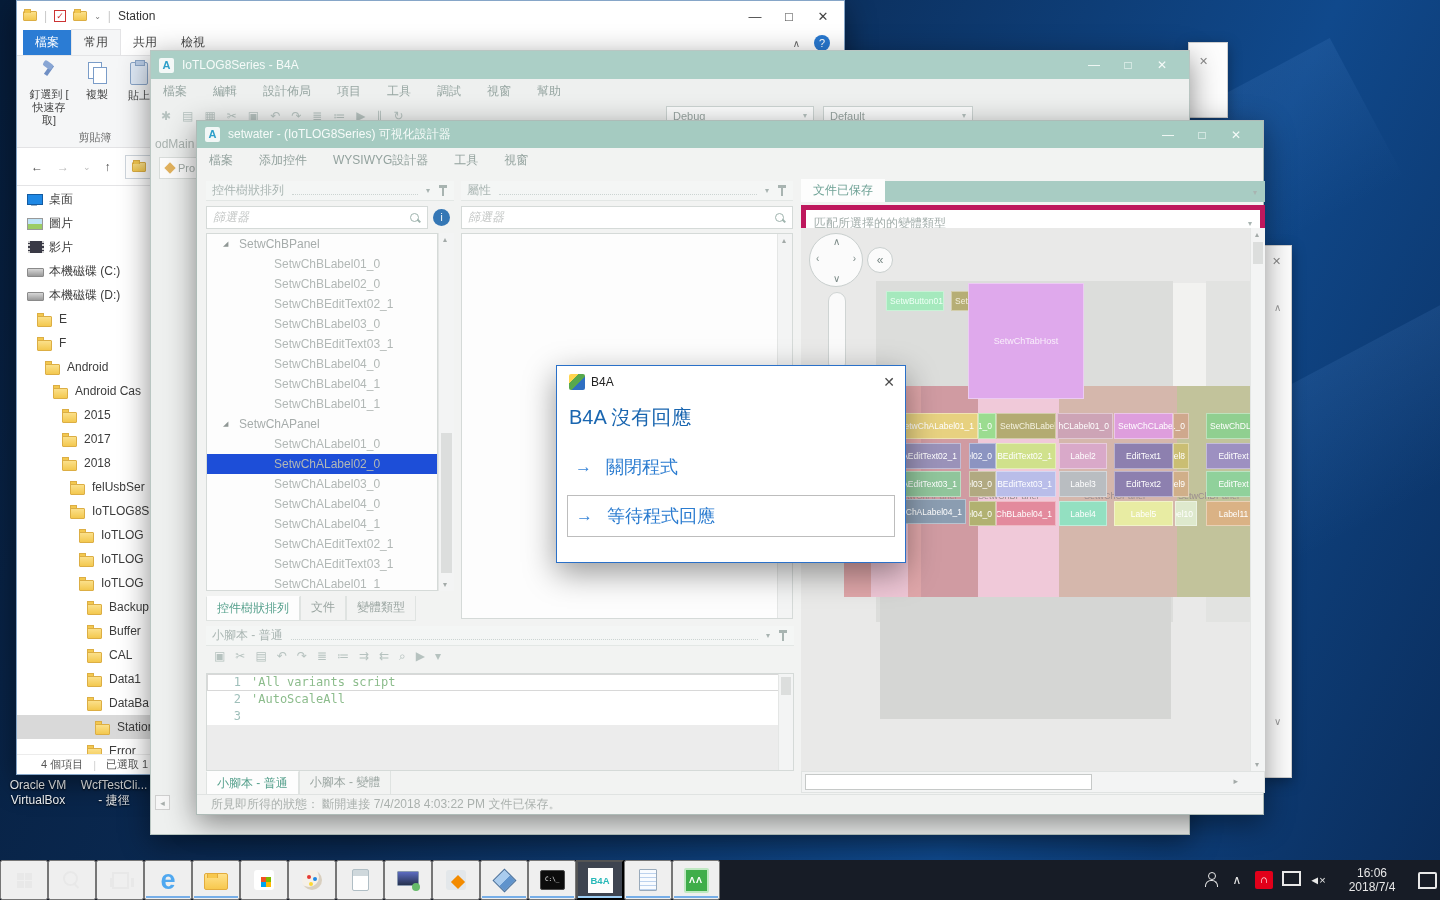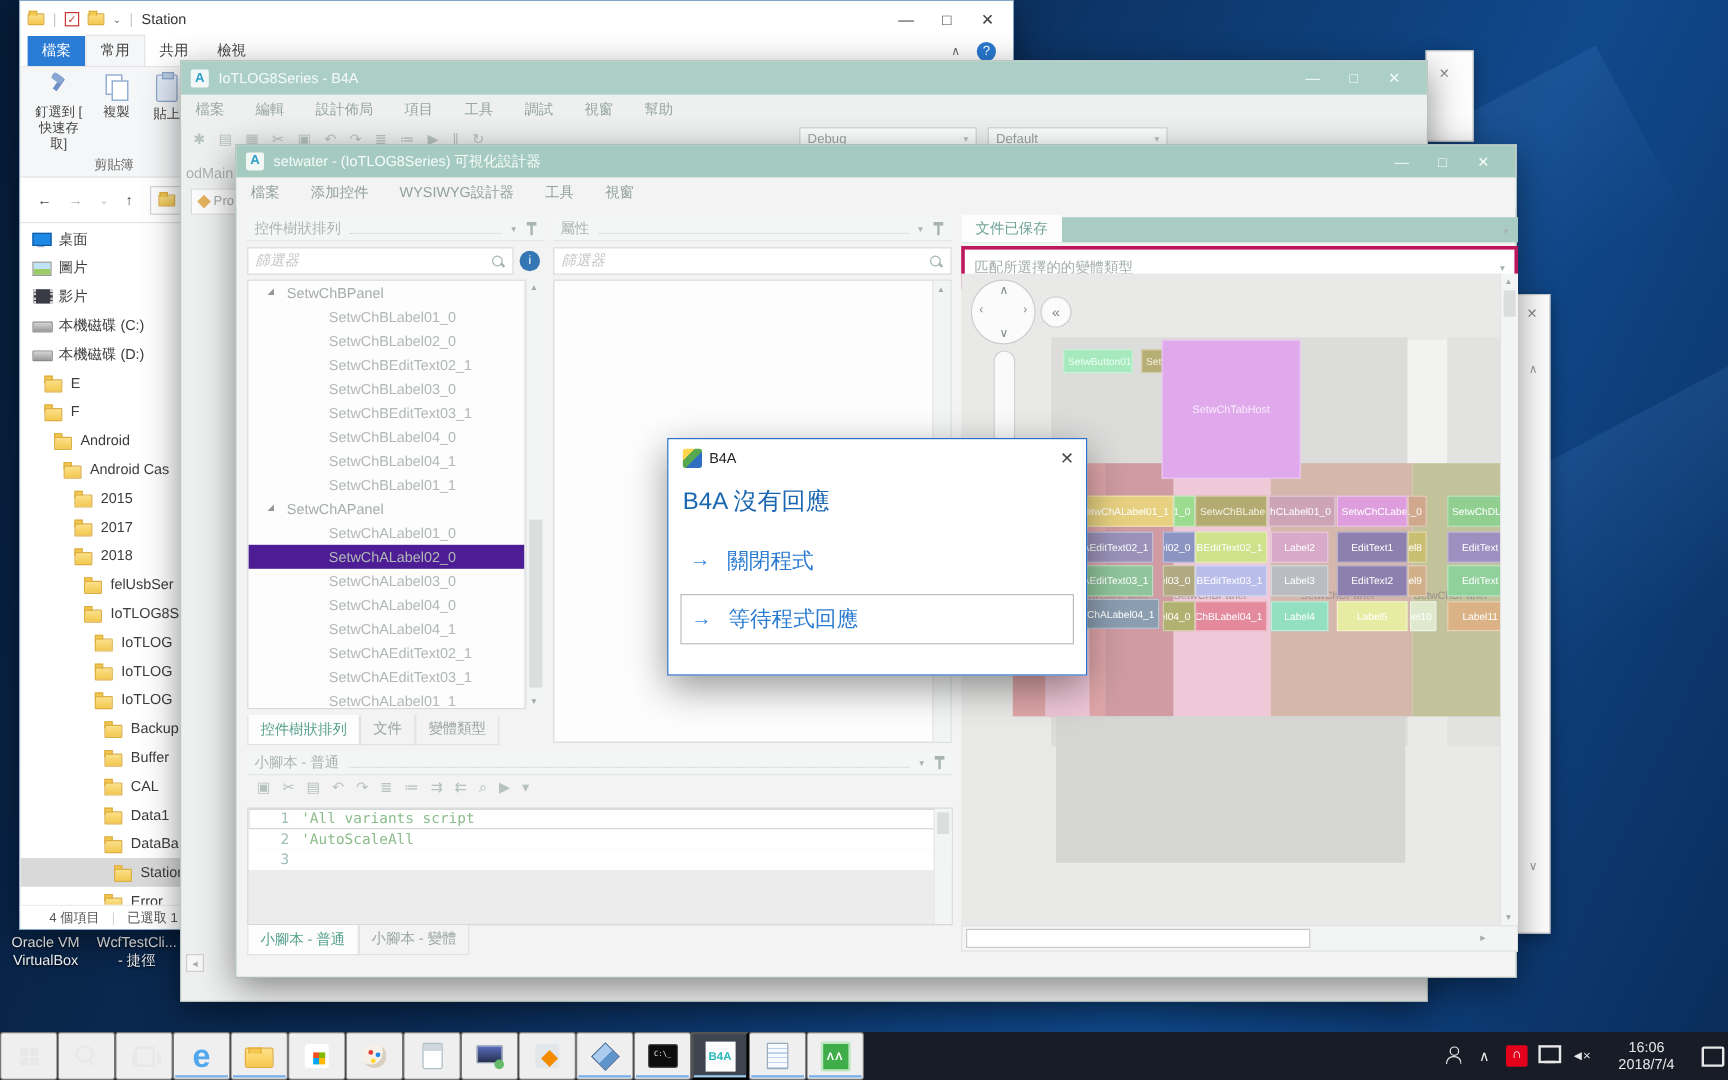--- a/index.html
+++ b/index.html
@@ -85,38 +85,38 @@
 .filter{position:absolute;height:23px;background:#fff;border:1px solid #d5dad8;display:flex;align-items:center;padding:0 6px;color:#c3c6c5;font-style:italic}
 .mag{position:relative;width:12px;height:12px;margin-left:auto}
 .mag::before{content:"";position:absolute;left:1px;top:1px;width:7px;height:7px;border:1.5px solid #9fb4ae;border-radius:50%}
 .mag::after{content:"";position:absolute;left:8px;top:8px;width:4px;height:1.5px;background:#9fb4ae;transform:rotate(45deg)}
 #tree-info{position:absolute;width:17px;height:17px;border-radius:50%;background:#3577b5;color:#fff;text-align:center;line-height:17px;font-size:10px;font-style:normal}
 #dtree{position:absolute;overflow:hidden;background:#fdfdfd;border:1px solid #d5dad8}
 .t-row{height:20px;line-height:20px;color:#b2b8b6;white-space:nowrap}
 .t-row.t-panel{padding-left:32px;color:#a6acab;position:relative}
 .t-row.t-panel::before{content:"◢";position:absolute;left:16px;font-size:7px;color:#8f9795}
 .t-row.t-child{padding-left:67px}
-.t-row.sel{background:#4c1d95}
+.t-row.sel{background:#1d4ed8}
 .sbv{position:absolute;background:#f3f4f4;border-left:1px solid #e4e6e5;color:#a3aaa8;font-size:8px;text-align:center}
 .sbv .th{position:absolute;left:2px;right:2px;background:#dcdedd}
 .tabs-row{position:absolute;display:flex;font-size:12px;color:#9aa5a1}
 .tabs-row span{padding:3px 10px;border:1px solid #dfe3e1;border-top:none;background:#f2f3f2}
 .tabs-row span.on{background:#fdfdfd;color:#55a08c;border-top:1px solid #fdfdfd}
 #script-tools{position:absolute;display:flex;align-items:center;gap:10px;color:#b6c2bf;font-size:12px;padding-left:8px}
 #editor{position:absolute;background:#ececec;border:1px solid #d5dad8;overflow:hidden}
 .code-line{display:flex;height:17px;line-height:17px;background:#fff;font-family:"DejaVu Sans Mono",monospace;font-size:12px}
 .code-line .ln{width:44px;text-align:right;padding-right:10px;color:#9fbfba}
 .code-line .cd{color:#8cbc8c;white-space:pre}
 .code-line.cur{outline:1px solid #d8d8d8;outline-offset:-1px}
 #dsg-status{position:absolute;left:0;bottom:0;width:100%;height:20px;display:flex;align-items:center;padding-left:14px;color:#abb1ae;background:#f2f3f2;border-top:1px solid #e0e3e2}
 
 #lay-tabbar{position:absolute;background:#a8ccc3;display:flex;align-items:flex-end}
 #lay-tab{background:#fdfdfd;color:#6fa296;padding:3px 12px;font-size:12px}
 #lay-tabbar .dd{margin-left:auto;margin-right:8px;margin-bottom:5px}
-#lay-combo{position:absolute;height:36px;background:#fff;border:3px solid #be185d;display:flex;align-items:center;padding:0 8px;color:#a3aeab}
+#lay-combo{position:absolute;height:36px;background:#fff;border:5px solid #be185d;display:flex;align-items:center;padding:0 8px;color:#a3aeab}
 #canvas{position:absolute;background:#e9e9e8;overflow:hidden}
 .shape{position:absolute}
 .cbox{position:absolute;display:flex;align-items:center;overflow:hidden;white-space:nowrap;padding:0 3px;font-size:8.5px;border:1px solid rgba(255,255,255,.4)}
 .cbox.box-center{justify-content:center}
 .cbox.clipL{justify-content:flex-end}
 .cbox.big{justify-content:center;font-size:9px}
 .plabel{position:absolute;font-size:9px;color:#9b8d8f;overflow:hidden;white-space:nowrap}
 #dpad{position:absolute;left:8px;top:5px;width:54px;height:54px;border:1px solid #c9cfce;border-radius:50%;background:rgba(252,252,252,.92);color:#7b8a87}
 #dpad span{position:absolute;font-size:10px}
 #collapse-btn{position:absolute;left:66px;top:19px;width:26px;height:26px;border:1px solid #c9cfce;border-radius:50%;background:#fbfbfb;color:#7b8a87;text-align:center;line-height:24px;font-size:12px}
@@ -584,20 +584,23 @@
   </div>
   <div class="sbv" style="left:1053px;top:107px;width:15px;height:543px">
     <span style="position:absolute;top:2px;left:4px">▴</span>
     <span style="position:absolute;bottom:2px;left:4px">▾</span>
     <div class="th" style="top:14px;height:22px"></div>
   </div>
   <div style="position:absolute;left:604px;top:650px;width:464px;height:22px;background:#f3f4f4;border:1px solid #e0e3e2">
     <div class="hthumb" style="left:3px;top:2px;width:287px;height:16px"></div>
     <span style="position:absolute;right:26px;top:4px;color:#a3aaa8;font-size:9px">▸</span>
   </div>
+  <div id="dsg-status">
+    <span>所見即所得的狀態： 斷開連接          7/4/2018 4:03:22 PM   文件已保存。</span>
+  </div>
 </div>
 
 <div id="dlg" class="win">
   <div id="dlg-head">
     <span id="dlg-logo"></span>
     <span>B4A</span>
     <span id="dlg-close">✕</span>
   </div>
   <div id="dlg-title2">B4A 沒有回應</div>
   <div class="dlg-link">

